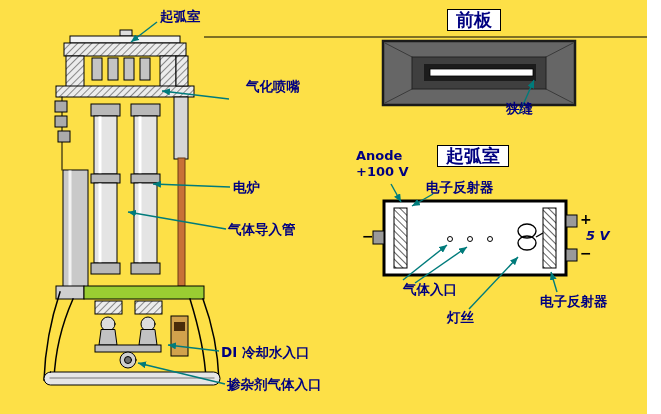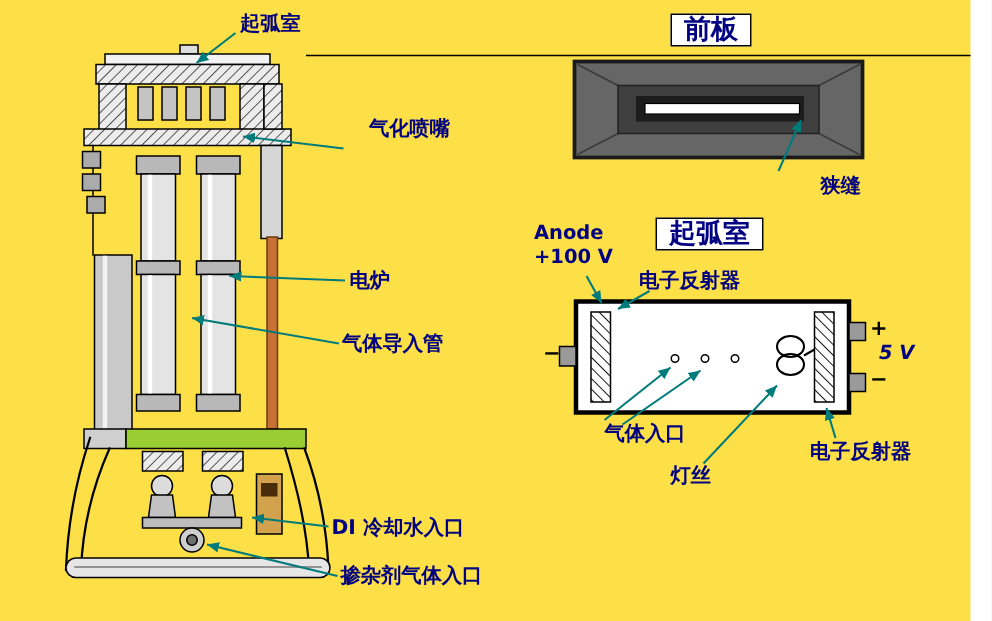--- a/index.html
+++ b/index.html
@@ -174,21 +174,21 @@
   </svg>
 
   <div class="lbl" style="left:160px; top:8px;">起弧室</div>
   <div class="lbl" style="left:232px; top:78px;margin-left:14px;">气化喷嘴</div>
   <div class="lbl" style="left:233px; top:179px;">电炉</div>
   <div class="lbl" style="left:228px; top:221px;">气体导入管</div>
   <div class="lbl" style="left:221px; top:344px;">DI 冷却水入口</div>
   <div class="lbl" style="left:227px; top:376px;">掺杂剂气体入口</div>
 
   <div class="boxlbl" style="left:447px; top:9px;">前板</div>
-  <div class="lbl" style="left:506px; top:116px;margin-left:41px;">狭缝</div>
+  <div class="lbl" style="left:506px; top:100px;">狭缝</div>
 
   <div class="boxlbl" style="left:437px; top:145px;">起弧室</div>
   <div class="lbl lbl-en" style="left:356px; top:148px;">Anode</div>
   <div class="lbl lbl-en" style="left:356px; top:164px;">+100 V</div>
   <div class="lbl" style="left:426px; top:179px;">电子反射器</div>
   <div class="lbl" style="left:371px; top:281px;margin-left:32px;">气体入口</div>
   <div class="lbl" style="left:447px; top:309px;">灯丝</div>
   <div class="lbl" style="left:540px; top:293px;">电子反射器</div>
 
   <div class="sign" style="left:362px; top:229px;">−</div>

